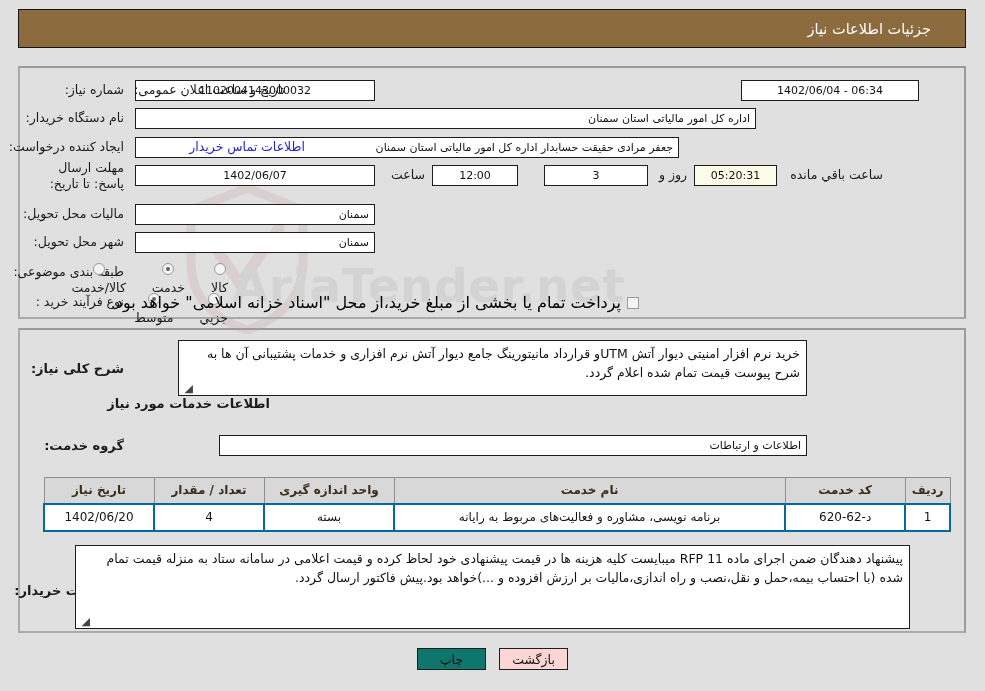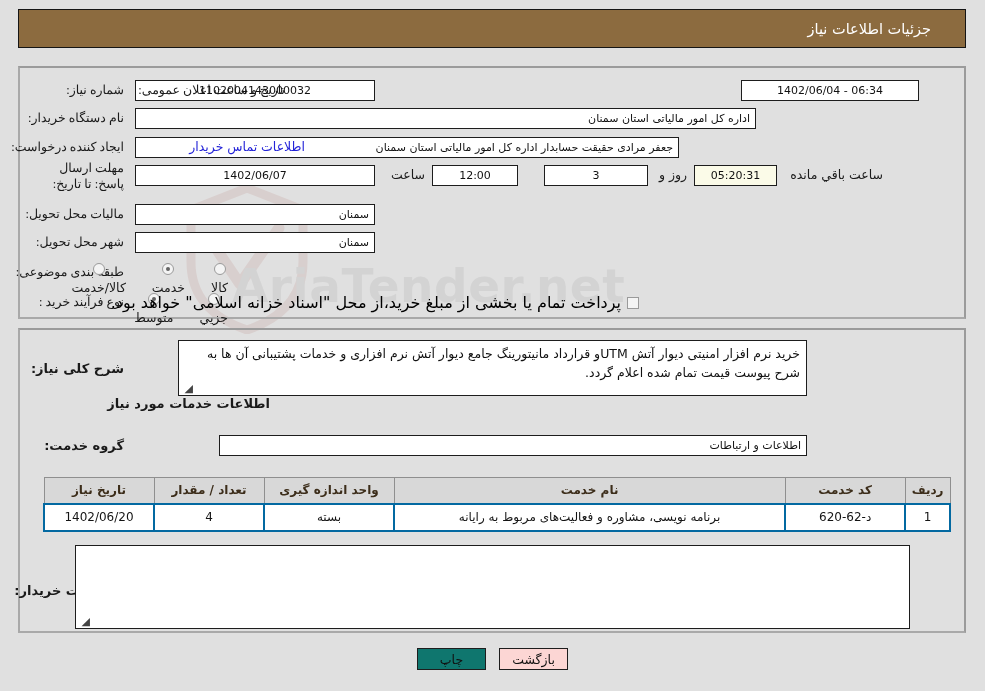--- a/index.html
+++ b/index.html
@@ -47,21 +47,20 @@
   }
   #panel-main   { left: 18px; top: 66px;  width: 948px; height: 253px; }
   #panel-desc   { left: 18px; top: 328px; width: 948px; height: 305px; }
 
   
   .row { position: absolute; display: flex; align-items: center; }
   .lbl {
     color: #1a1a1a;
     font-size: 12.5px;
     white-space: nowrap;
-    font-family: Liberation Serif, serif;
   }
   .fld {
     background: #ffffff;
     border: 1px solid #1d1d1d;
     height: 21px;
     line-height: 19px;
     font-size: 11px;
     color: #111;
     padding: 0 5px;
     display: flex;
@@ -375,20 +374,21 @@
           <td>بسته</td>
           <td>4</td>
           <td>1402/06/20</td>
         </tr>
       </tbody>
     </table>
   </div>
 
   <div class="sec-head" style="top:583px; right:861px;">توضیحات خریدار:</div>
   <div class="ta" style="top:545px; right:75px; left:75px; height:84px;">
+    <span>پیشنهاد دهندگان ضمن اجرای ماده 11 RFP میبایست کلیه هزینه ها در قیمت پیشنهادی خود لحاظ کرده و قیمت اعلامی در سامانه ستاد به منزله قیمت تمام شده (با احتساب بیمه،حمل و نقل،نصب و راه اندازی،مالیات بر ارزش افزوده و ...)خواهد بود.پیش فاکتور ارسال گردد.</span>
     <span class="grip">◢</span>
   </div>
 
   <div class="btn-bar">
     <div class="btn back">بازگشت</div>
     <div class="btn print">چاپ</div>
   </div>
 
 </div>
 

